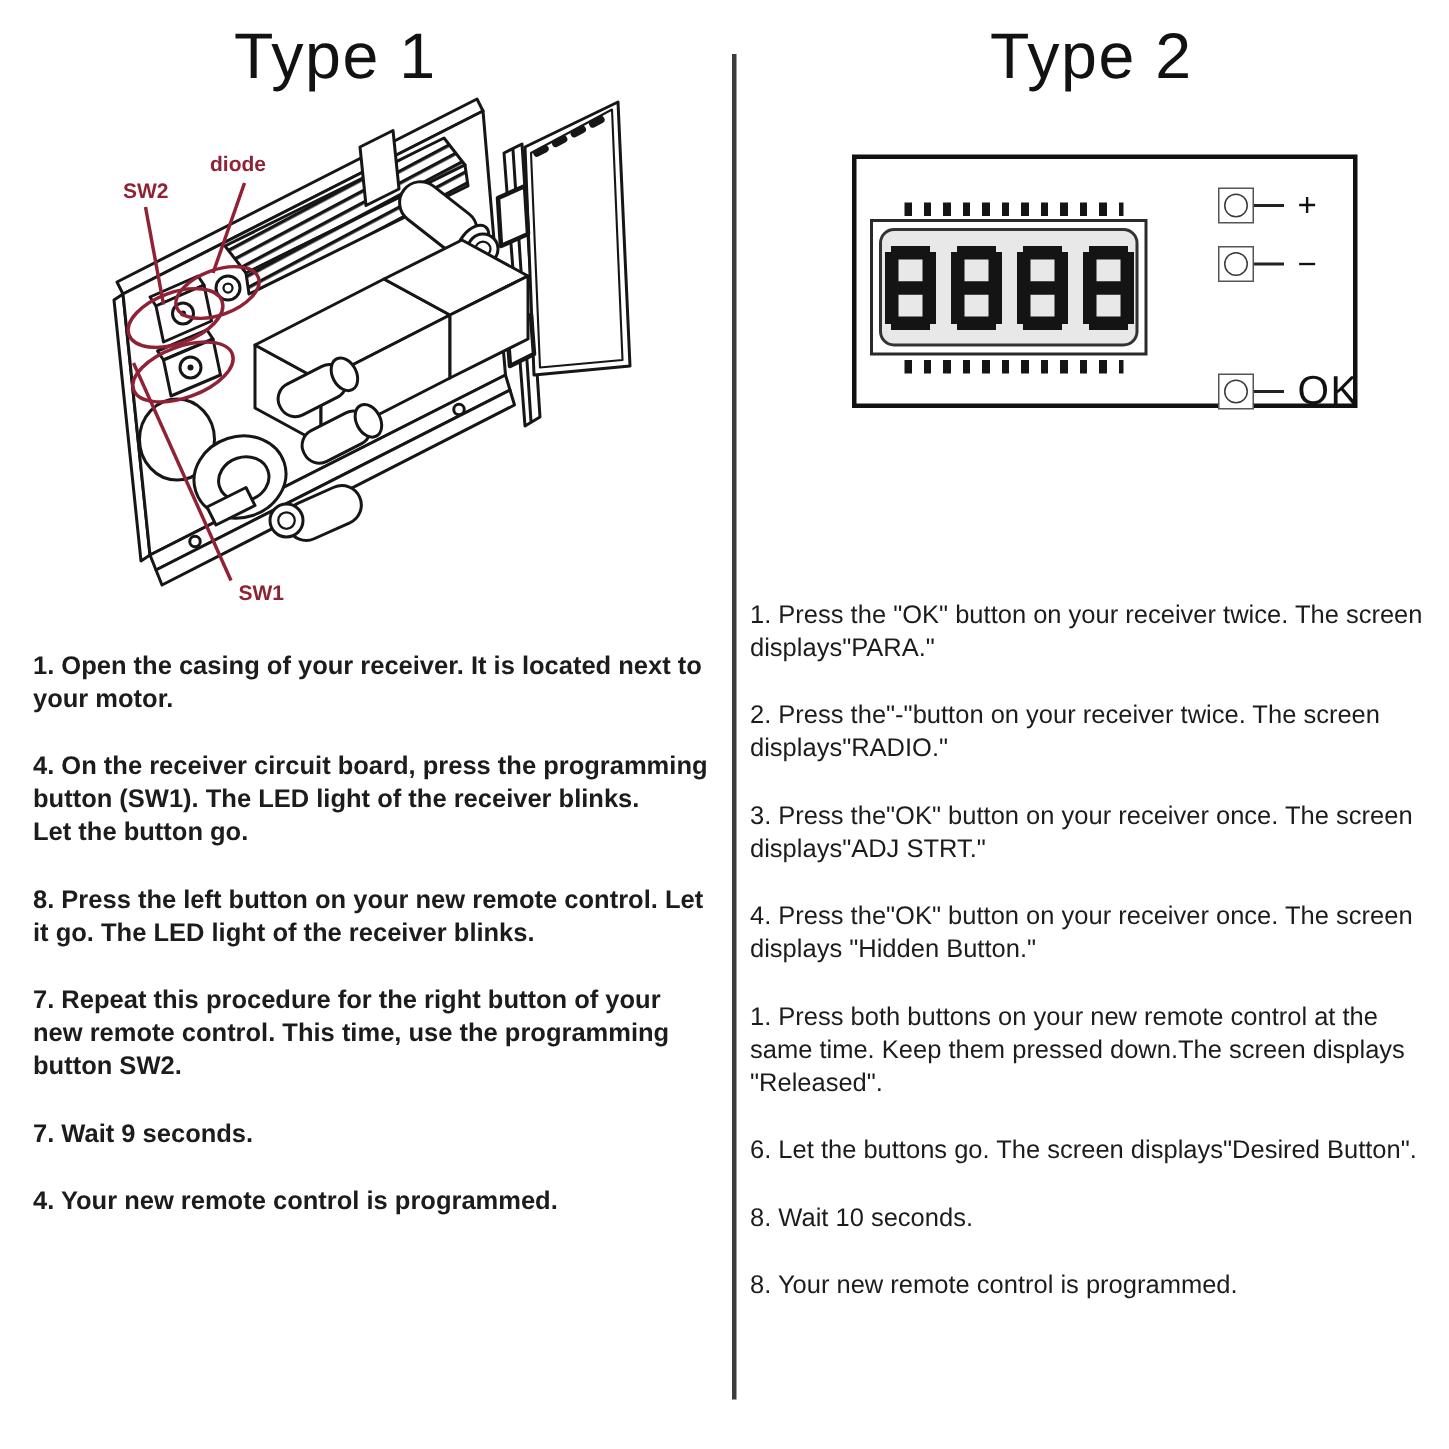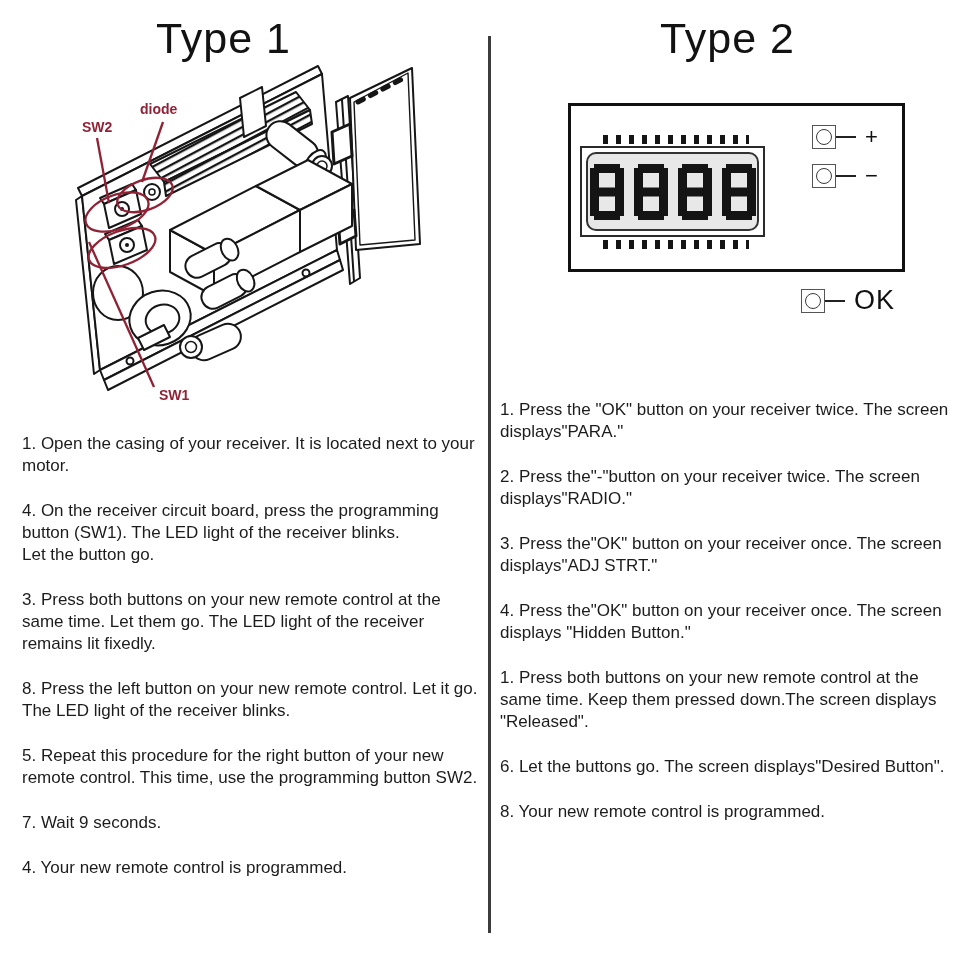--- a/index.html
+++ b/index.html
@@ -12,21 +12,21 @@
     font-size:43px;letter-spacing:1px;color:#121212;
   }
   .title-left{left:-18px;}
   .title-right{left:486px;}
   .divider{
     position:absolute;left:488px;top:36px;width:3px;height:897px;background:#3c3c3c;
   }
   .steps{
     position:absolute;font-size:17px;line-height:22px;color:#1c1c1c;
   }
-  .steps-left{left:22px;top:433px;width:456px;}
+  .steps-left{left:22px;top:433px;width:456px;font-weight:bold;}
   .steps-right{left:500px;top:399px;width:452px;}
   .step{margin:0 0 23px 0;white-space:pre-line;}
 
   
   .board-figure{position:absolute;left:38px;top:60px;width:440px;height:366px;}
 
   
   .panel{
     position:absolute;left:568px;top:103px;width:337px;height:169px;
     border:3px solid #111;background:#fff;box-sizing:border-box;
@@ -41,21 +41,21 @@
     position:absolute;left:9px;top:40px;width:185px;height:91px;box-sizing:border-box;
     border:2px solid #2a2a2a;background:#fff;padding:4px;
   }
   .lcd-screen{
     width:100%;height:100%;box-sizing:border-box;border:2px solid #333;border-radius:10px;
     background:#e8e8e8;display:flex;align-items:center;justify-content:center;
   }
   .pbtn{position:absolute;display:flex;align-items:center;}
   .pbtn-plus{left:241px;top:18px;}
   .pbtn-minus{left:241px;top:57px;}
-  .pbtn-ok{left:230px;top:139px;margin-top:40px;}
+  .pbtn-ok{left:241px;top:139px;}
   .psq{
     width:24px;height:24px;border:1.5px solid #555;box-sizing:border-box;
     display:flex;align-items:center;justify-content:center;background:#fff;
   }
   .pcirc{width:16px;height:16px;border:1.5px solid #3a3a3a;border-radius:50%;box-sizing:border-box;}
   .pline{width:20px;height:2px;background:#222;}
   .plabel{margin-left:9px;font-size:22px;color:#111;}
   .pbtn-ok .plabel{font-size:27px;letter-spacing:1px;}
 </style>
 </head>
@@ -224,28 +224,28 @@
       </span>
     <span class="pline"></span>
     <span class="plabel">OK</span>
   </div>
 </div>
 
 <div class="steps steps-left">
   <p class="step">1. Open the casing of your receiver. It is located next to your motor.</p>
   <p class="step">4. On the receiver circuit board, press the programming button (SW1). The LED light of the receiver blinks.
 Let the button go.</p>
-  <p class="step">3. Press both buttons on your new remote control at the same time. Let them go. The LED light of the receiver remains lit fixedly.</p>
   <p class="step">8. Press the left button on your new remote control. Let it go. The LED light of the receiver blinks.</p>
-  <p class="step">5. Repeat this procedure for the right button of your new remote control. This time, use the programming button SW2.</p>
+  <p class="step">7. Repeat this procedure for the right button of your new remote control. This time, use the programming button SW2.</p>
   <p class="step">7. Wait 9 seconds.</p>
   <p class="step">4. Your new remote control is programmed.</p>
 </div>
 
 <div class="steps steps-right">
   <p class="step">1. Press the "OK" button on your receiver twice. The screen displays"PARA."</p>
   <p class="step">2. Press the"-"button on your receiver twice. The screen displays"RADIO."</p>
   <p class="step">3. Press the"OK" button on your receiver once. The screen displays"ADJ STRT."</p>
   <p class="step">4. Press the"OK" button on your receiver once. The screen displays "Hidden Button."</p>
   <p class="step">1. Press both buttons on your new remote control at the same time. Keep them pressed down.The screen displays "Released".</p>
   <p class="step">6. Let the buttons go. The screen displays"Desired Button".</p>
+  <p class="step">8. Wait 10 seconds.</p>
   <p class="step">8. Your new remote control is programmed.</p>
 </div>
 
 </body></html>

